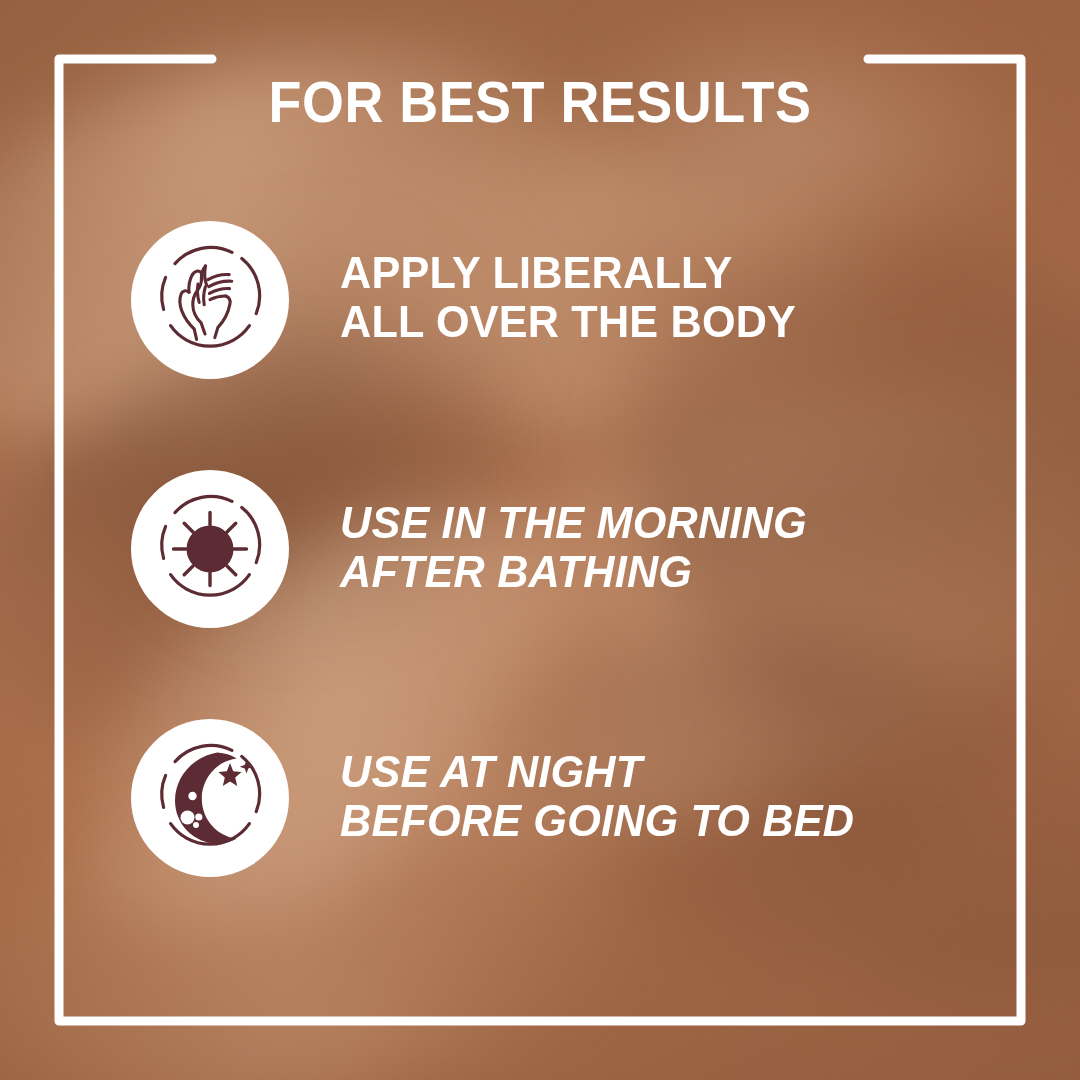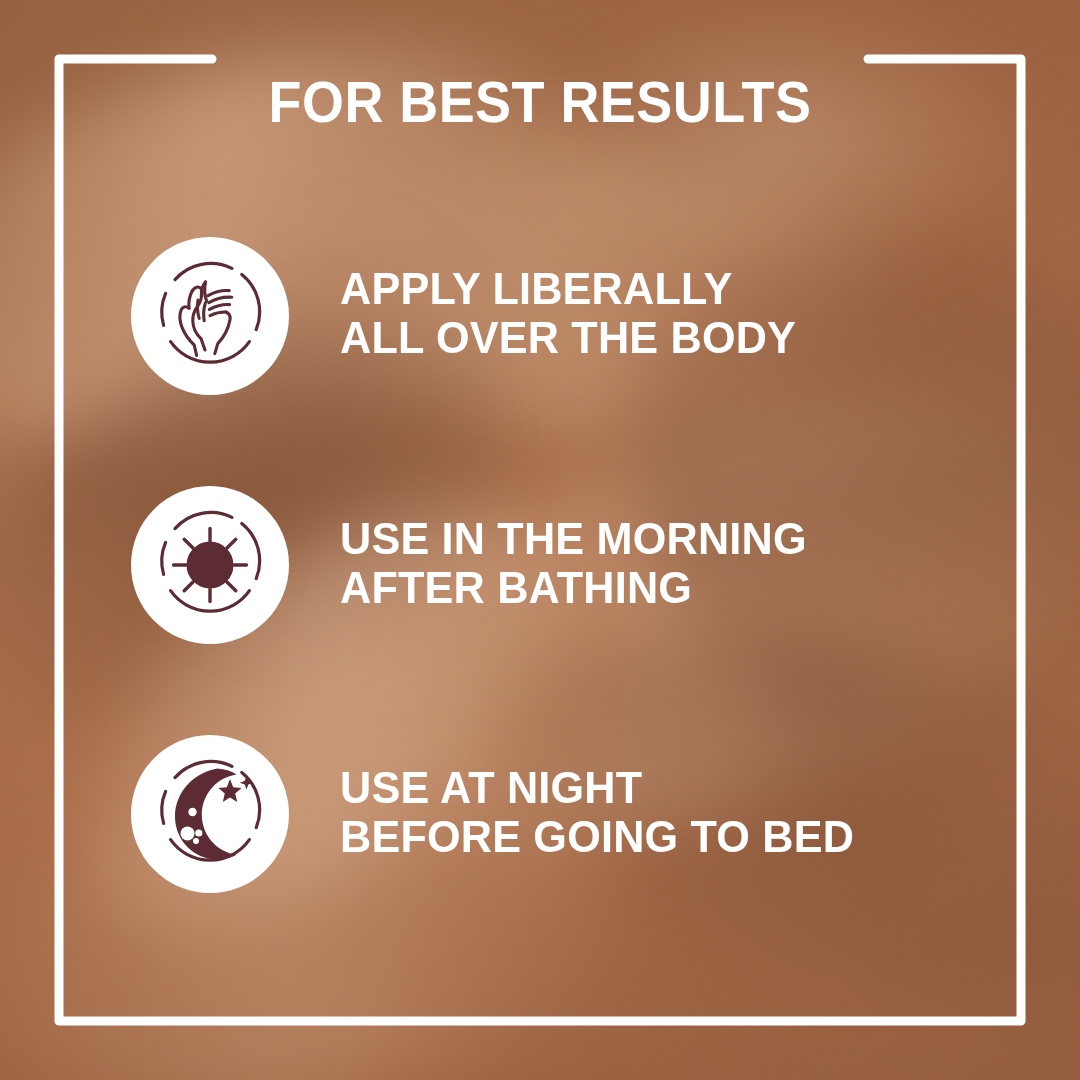--- a/index.html
+++ b/index.html
@@ -122,29 +122,29 @@
     font-weight: 700;
     letter-spacing: 0.5px;
     transform: scaleX(0.93);
     white-space: nowrap;
   }
 
   
   .steps {
     position: absolute;
     left: 131px;
-    top: 196px;
+    top: 180px;
     width: 880px;
   }
   .step {
     display: flex;
     align-items: center;
     height: 240px;
   }
-  .step + .step { margin-top: 9px; }
+  .step + .step { margin-top: 9px; font-style: italic; }
 
   .icon-badge {
     flex: 0 0 auto;
     width: 158px;
     height: 158px;
     border-radius: 50%;
     background: #ffffff;
     display: flex;
     align-items: center;
     justify-content: center;

